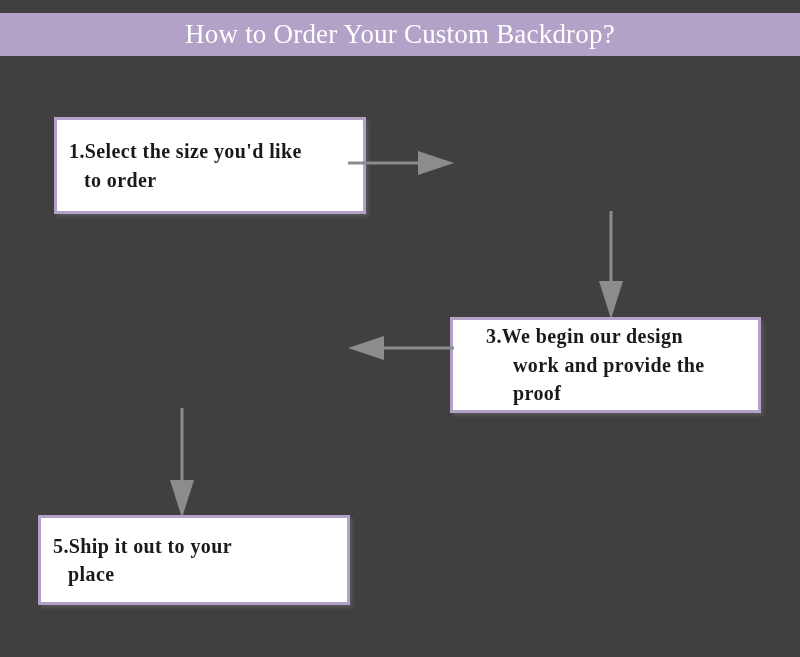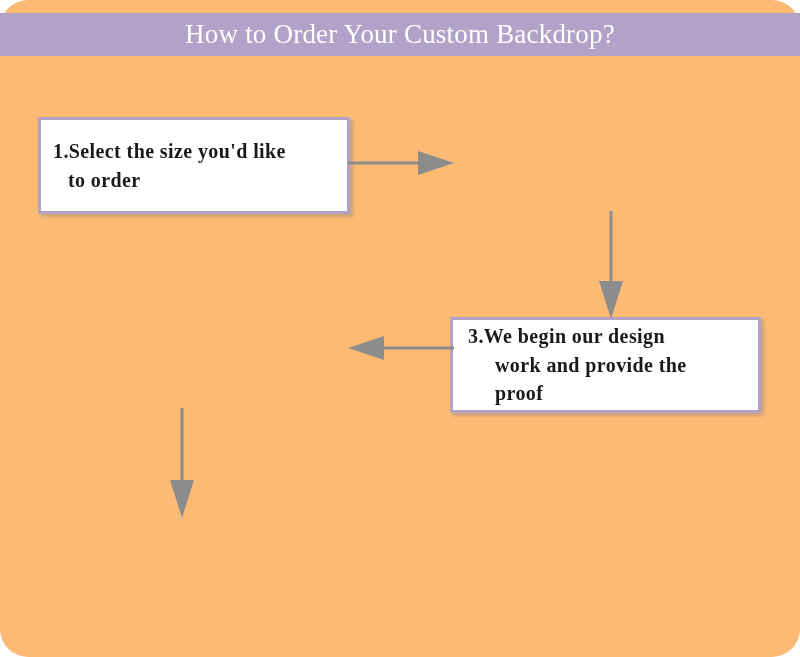--- a/index.html
+++ b/index.html
@@ -12,22 +12,21 @@
     height: 657px;
     background: #ffffff;
     font-family: "Liberation Serif", "DejaVu Serif", serif;
     overflow: hidden;
   }
 
   #page {
     position: relative;
     width: 800px;
     height: 657px;
-    background: #fdba74;
-    border-radius: 28px;
+    background: #404040;
   }
 
   
   .title-bar {
     position: absolute;
     left: 0;
     top: 13px;
     width: 800px;
     height: 43px;
     background: #b2a2c7;
@@ -64,23 +63,23 @@
     font-weight: 700;
     line-height: 1.42;
     letter-spacing: 0.4px;
     white-space: pre-line;
     padding-left: 12px;
     padding-right: 8px;
     text-indent: 0;
   }
   
   .node-text.indent-1 { padding-left: 27px; text-indent: -15px; }
-  .node-text.indent-2 { padding-left: 42px; text-indent: -27px; }
+  .node-text.indent-2 { padding-left: 60px; text-indent: -27px; }
 
-  #node-1 { left: 38px;  top: 117px; width: 312px; height: 97px; }
+  #node-1 { left: 54px;  top: 117px; width: 312px; height: 97px; }
   #node-2 { left: 450px; top: 117px; width: 311px; height: 96px; }
   #node-3 { left: 450px; top: 317px; width: 311px; height: 96px; }
   #node-4 { left: 38px;  top: 317px; width: 312px; height: 93px; }
   #node-5 { left: 38px;  top: 515px; width: 312px; height: 90px; }
 
   
   .connector {
     position: absolute;
   }
   #arrow-1-2 { left: 348px; top: 148px;  width: 106px; height: 30px; }
@@ -123,14 +122,18 @@
     <line x1="106" y1="15" x2="30" y2="15" stroke="#8c8c8c" stroke-width="3"></line>
     <polygon points="36,3 0,15 36,27" fill="#8c8c8c"></polygon>
   </svg>
 
 
   <svg class="connector" id="arrow-4-5" viewBox="0 0 32 110">
     <line x1="16" y1="0" x2="16" y2="78" stroke="#8c8c8c" stroke-width="3"></line>
     <polygon points="4,72 28,72 16,110" fill="#8c8c8c"></polygon>
   </svg>
 
+  <div class="node" id="node-5">
+    <span class="node-text indent-1">5.Ship it out to your
+place</span>
+  </div>
 
 </div>
 
 </body></html>

